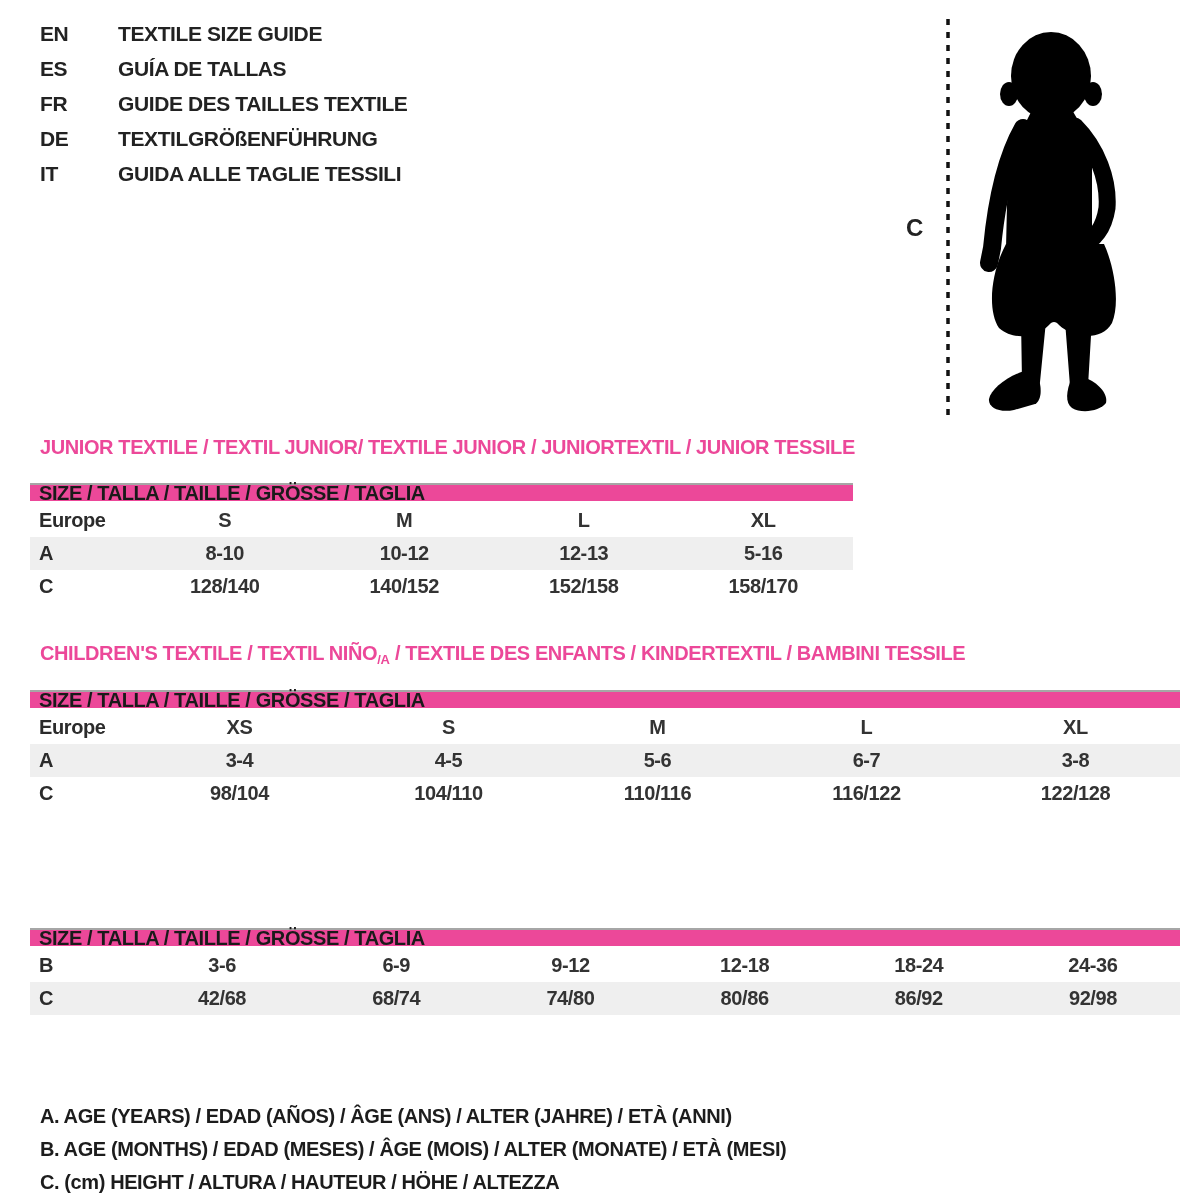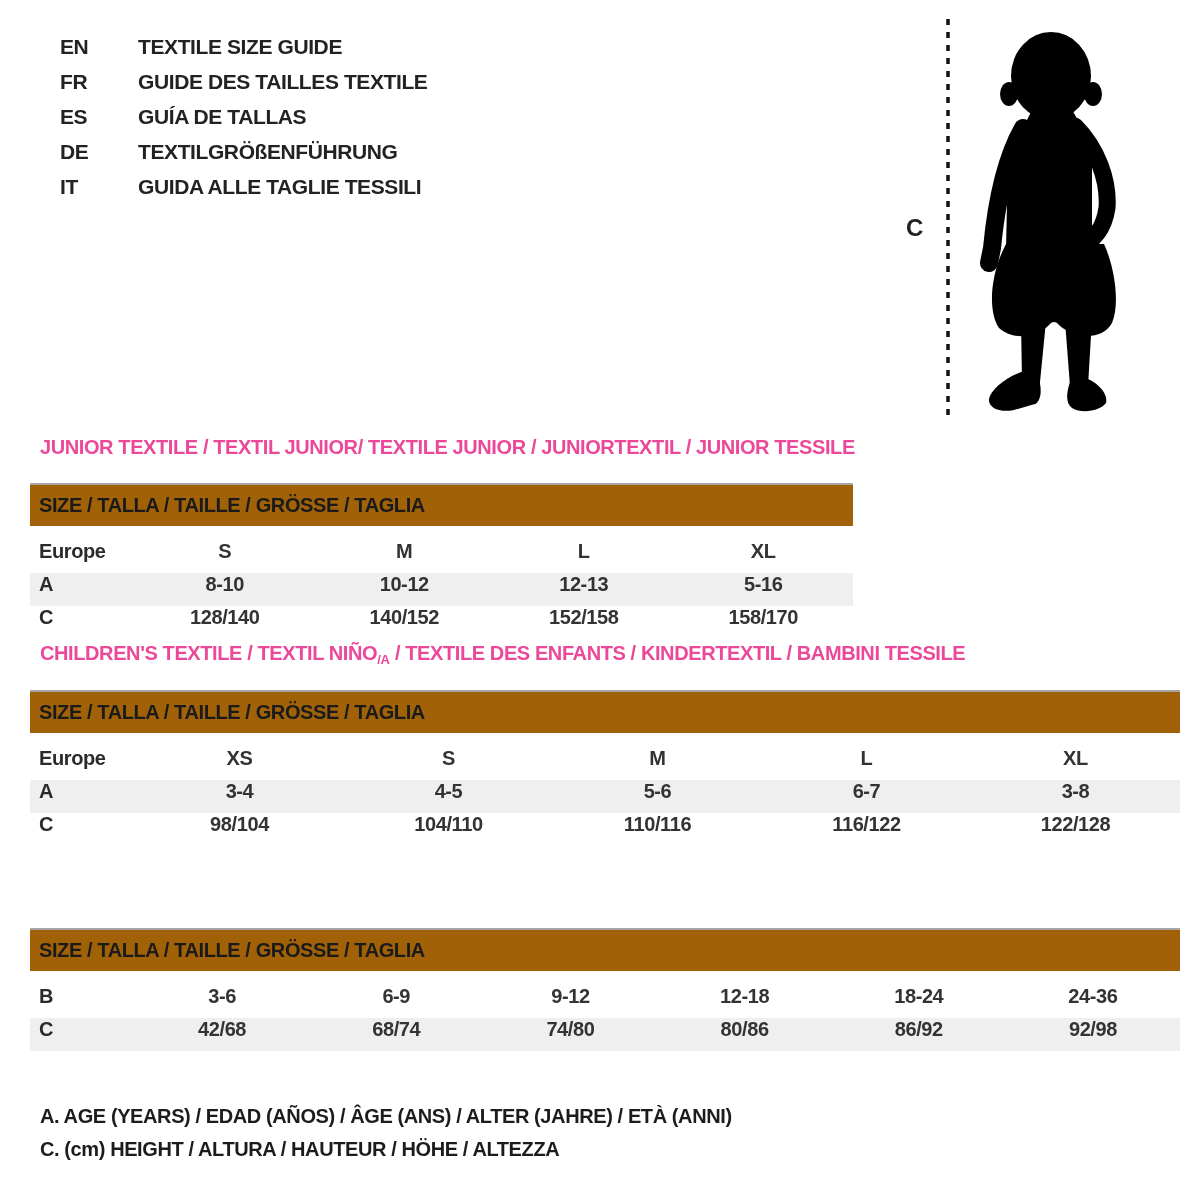--- a/index.html
+++ b/index.html
@@ -4,38 +4,38 @@
 <style>
   * { margin:0; padding:0; box-sizing:border-box; }
   html,body { background:#fff; }
   .canvas {
     position:relative; width:1200px; height:1200px; background:#ffffff;
     font-family:"Liberation Sans","DejaVu Sans",sans-serif;
     font-weight:700; color:#222; overflow:hidden;
     letter-spacing:-0.4px;
   }
   
-  .lang-block { position:absolute; left:40px; top:29px;margin-left:20px; }
+  .lang-block { position:absolute; left:40px; top:16px; }
   .lrow { display:flex; height:35px; align-items:center; font-size:21px; }
   .lcode { width:78px; flex:0 0 78px; }
   
   .dash-line { position:absolute; left:944px; top:17px; }
   .c-label { position:absolute; left:906px; top:214px; font-size:24px; }
   .baby { position:absolute; left:961px; top:16px; }
   
   .sec-title { position:absolute; left:40px; font-size:20px; color:#ec4899; white-space:nowrap; }
   .sec-title .sub { font-size:13px; vertical-align:-4px; letter-spacing:-0.2px; }
   .two-line { line-height:33px; }
   .tbl { position:absolute; left:30px; }
   .tbl-head {
-    height:43px; background:#a16207; border-top:2px solid #a6a6a6;
+    height:18px; background:#ec4899; border-top:2px solid #a6a6a6;
     display:flex; align-items:center; padding-left:9px;
-    font-size:20px; color:#1a1a1a; margin-bottom:14px;
+    font-size:20px; color:#1a1a1a; margin-bottom:3px;
   }
-  .trow { display:flex; height:33px; align-items:flex-start; font-size:20px; color:#333; }
+  .trow { display:flex; height:33px; align-items:center; font-size:20px; color:#333; }
   .trow.alt { background:#efefef; }
   .lbl { flex:0 0 105px; padding-left:9px; color:#2b2b2b; }
   .cell { flex:1 1 0; text-align:center; }
   #t1 { top:483px; width:823px; }
   #s1t { top:436px; }
   #s2t { top:642px; }
   #t2 { top:690px; width:1150px; }
   #s3t { top:851px; }
   #t3 { top:928px; width:1150px; }
   
@@ -45,26 +45,26 @@
 <body>
 
 <div class="canvas">
 
   <div class="lang-block">
     <div class="lrow">
       <span class="lcode">EN</span>
       <span>TEXTILE SIZE GUIDE</span>
     </div>
     <div class="lrow">
+      <span class="lcode">ES</span>
+      <span>GUÍA DE TALLAS</span>
+    </div>
+    <div class="lrow">
       <span class="lcode">FR</span>
       <span>GUIDE DES TAILLES TEXTILE</span>
-    </div>
-    <div class="lrow">
-      <span class="lcode">ES</span>
-      <span>GUÍA DE TALLAS</span>
     </div>
     <div class="lrow">
       <span class="lcode">DE</span>
       <span>TEXTILGRÖßENFÜHRUNG</span>
     </div>
     <div class="lrow">
       <span class="lcode">IT</span>
       <span>GUIDA ALLE TAGLIE TESSILI</span>
     </div>
   </div>
@@ -165,16 +165,17 @@
       <span class="cell">68/74</span>
       <span class="cell">74/80</span>
       <span class="cell">80/86</span>
       <span class="cell">86/92</span>
       <span class="cell">92/98</span>
     </div>
   </div>
 
   <div class="legend">
     <div>A. AGE (YEARS) / EDAD (AÑOS) / ÂGE (ANS) / ALTER (JAHRE) / ETÀ (ANNI)</div>
+    <div>B. AGE (MONTHS) / EDAD (MESES) / ÂGE (MOIS) / ALTER (MONATE) / ETÀ (MESI)</div>
     <div>C. (cm) HEIGHT / ALTURA / HAUTEUR / HÖHE / ALTEZZA</div>
   </div>
 
 </div>
 
 </body></html>

